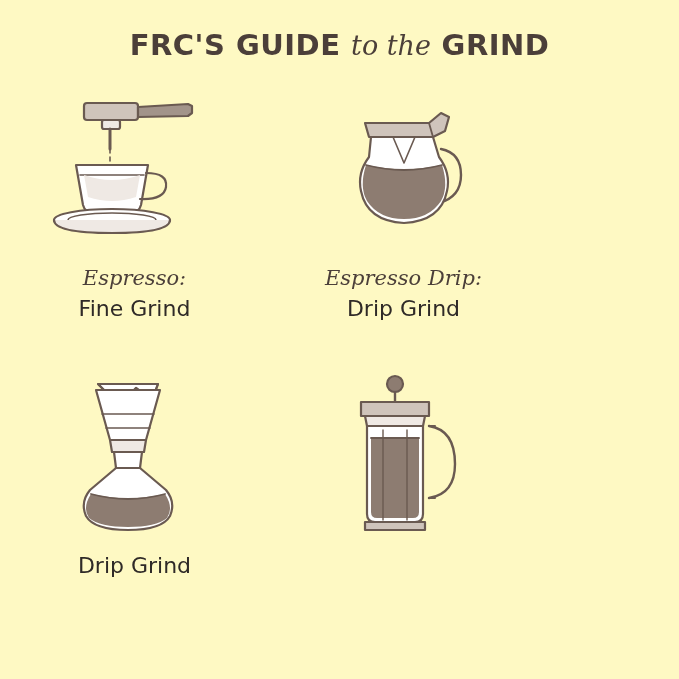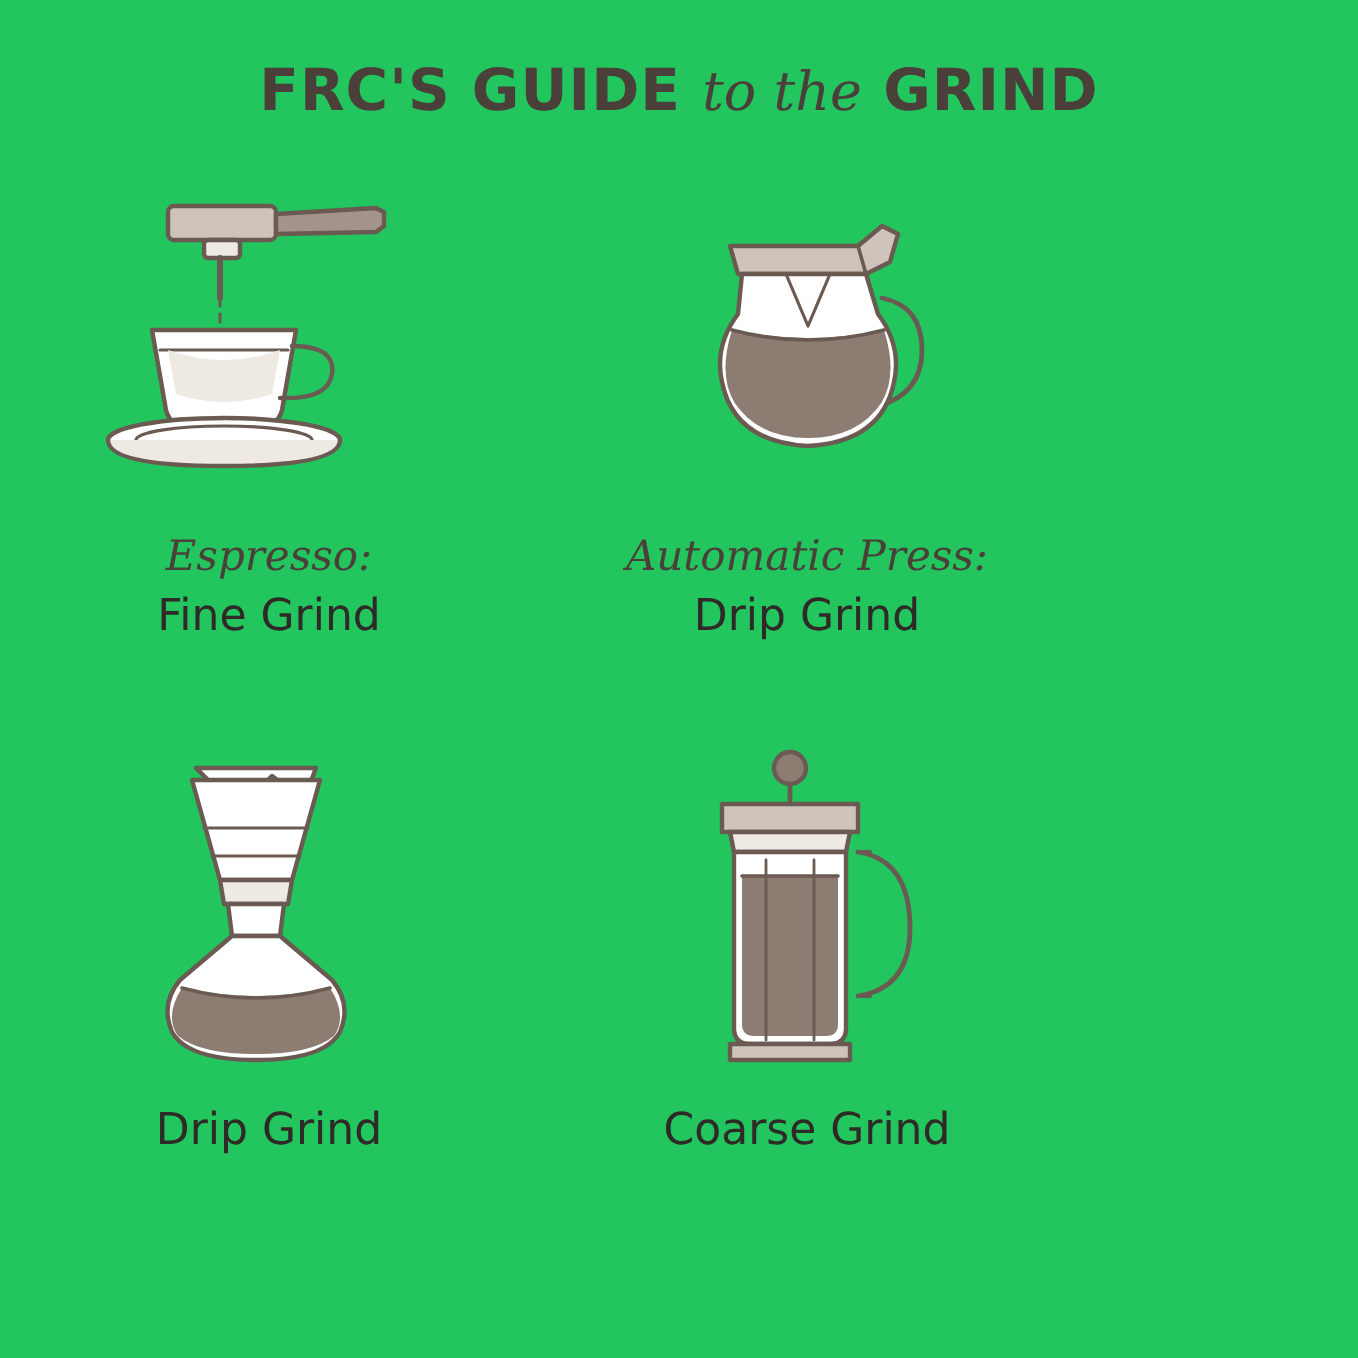--- a/index.html
+++ b/index.html
@@ -11,21 +11,21 @@
     width: 679px;
     height: 679px;
     font-family: "Liberation Sans", sans-serif;
     color: #4a3f38;
     overflow: hidden;
   }
   .page {
     position: relative;
     width: 679px;
     height: 679px;
-    background: #22c55e;
+    background: #fef9c3;
     box-sizing: border-box;
   }
   .title {
     text-align: center;
     padding-top: 28px;
     font-family: "DejaVu Sans", sans-serif;
     font-weight: bold;
     font-size: 29px;
     letter-spacing: 0.5px;
     color: #4b3f39;
@@ -142,21 +142,21 @@
             <path d="M62 50 L124 50 L130 70 Q142 86 138 104 Q132 134 95 136 Q58 134 52 104 Q48 86 60 70 Z" fill="#ffffff"></path>
 
             <path d="M57 78 Q95 86 133 78 Q140 100 132 114 Q120 132 95 132 Q70 132 58 114 Q50 100 57 78 Z" fill="#8d7c71" stroke="none"></path>
             <path d="M57 78 Q95 88 133 78" stroke-width="1.8"></path>
 
             <path d="M84 50 L95 76 L106 50" stroke-width="1.6"></path>
           </g>
         </svg>
       </div>
       <div class="caption">
-        <span class="method">Automatic Press:</span>
+        <span class="method">Espresso Drip:</span>
         <span class="grind">Drip Grind</span>
       </div>
     </div>
 
     <div class="cell cell-bl">
       <div class="art">
         <svg width="190" height="175" viewBox="0 0 190 175">
           <g fill="none" stroke="#6a5a51" stroke-width="2.2" stroke-linejoin="round" stroke-linecap="round">
 
             <path d="M58 16 L118 16 L112 32 L96 20 L82 34 L64 22 Z" fill="#ffffff"></path>
@@ -202,18 +202,17 @@
             <path d="M62 70 L110 70" stroke-width="1.8"></path>
 
             <path d="M74 62 L74 152" stroke-width="1.4"></path>
             <path d="M98 62 L98 152" stroke-width="1.4"></path>
 
             <path d="M56 154 L116 154 L116 162 L56 162 Z" fill="#cfc4bb"></path>
           </g>
         </svg>
       </div>
       <div class="caption">
-        <span class="grind">Coarse Grind</span>
       </div>
     </div>
 
   </div>
 </div>
 
 </body></html>

